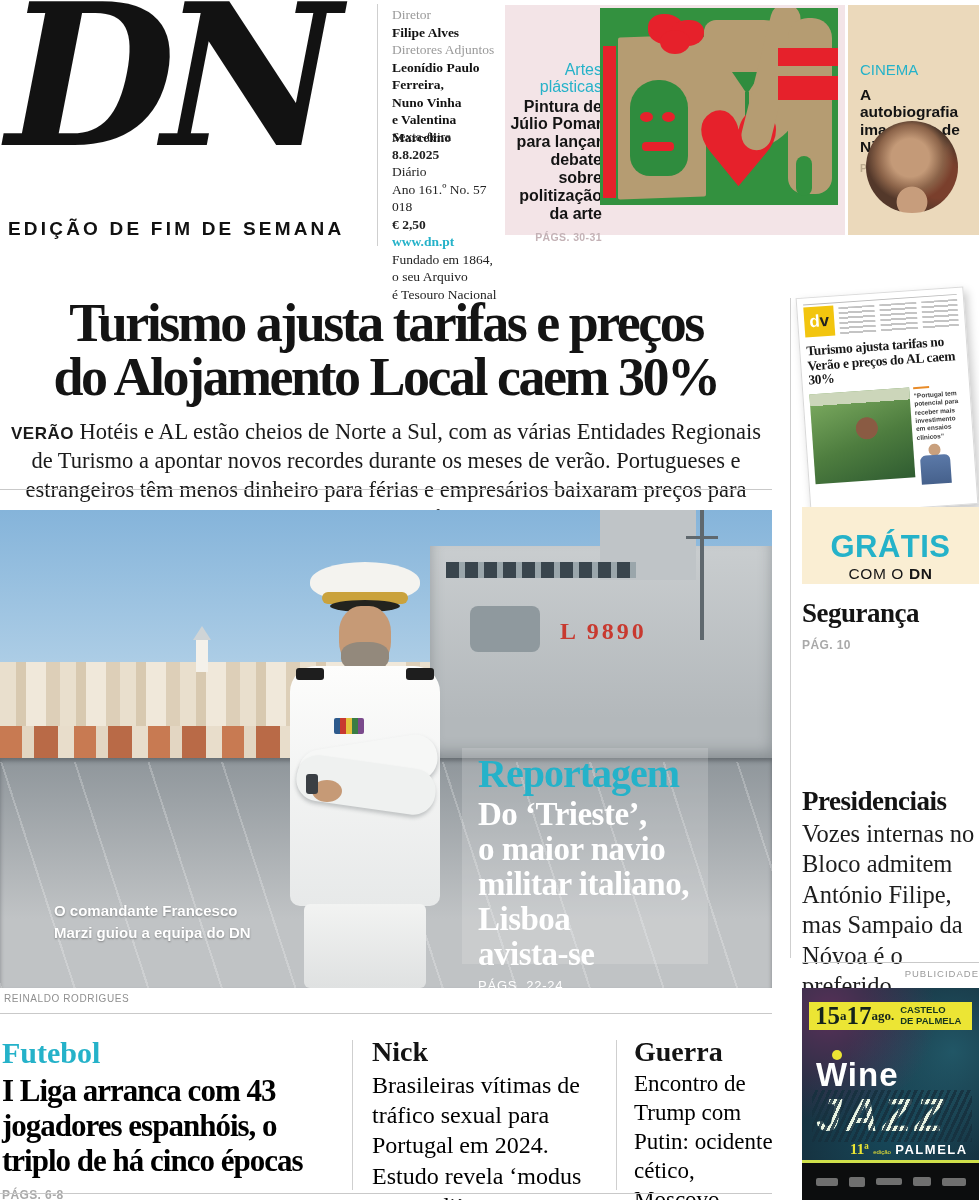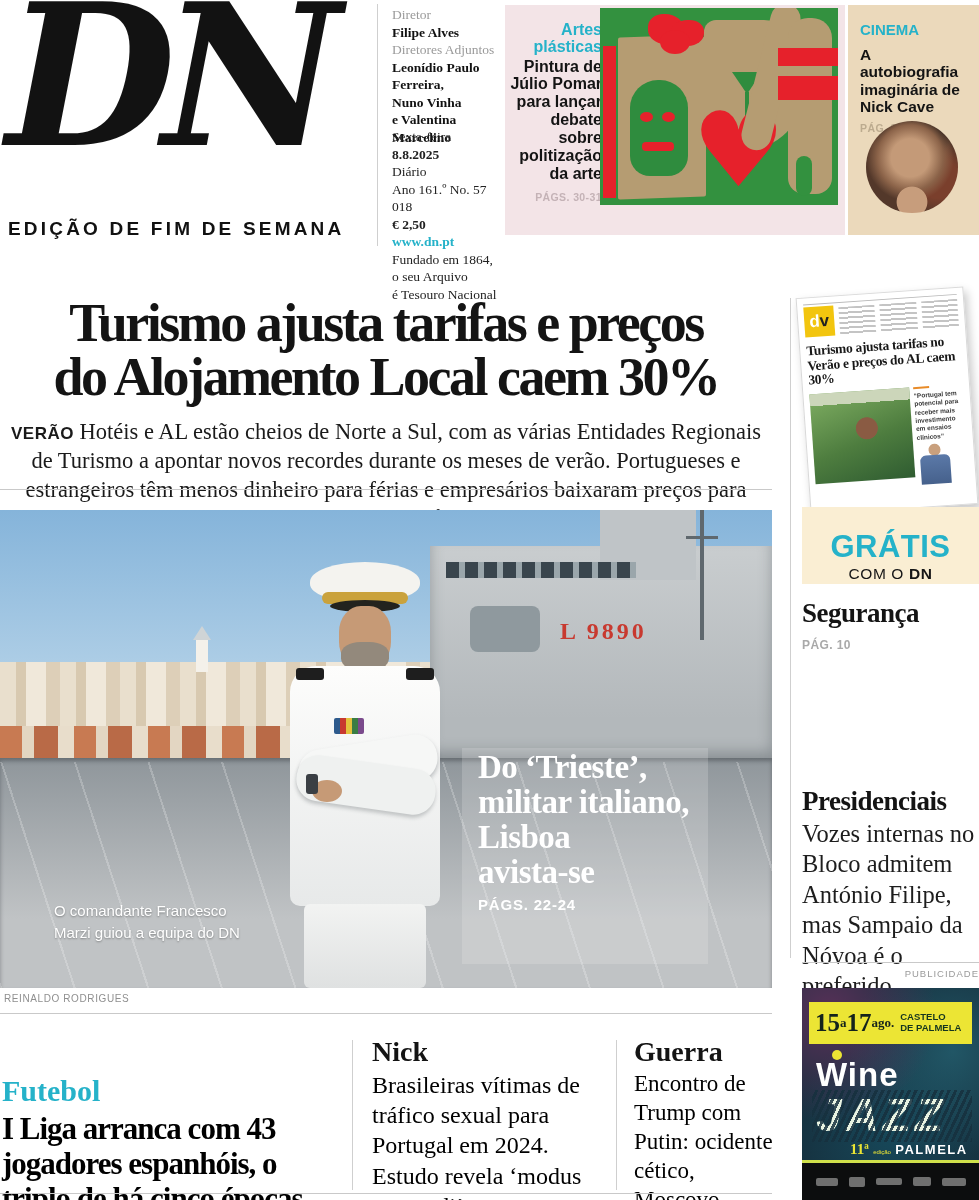--- a/index.html
+++ b/index.html
@@ -16,21 +16,21 @@
   .mast-rule { width:1px; background:#cfcfcf; }
   .staff { font-family:"Liberation Serif","DejaVu Serif",serif; font-size:13.5px; line-height:1.3; color:#111; }
   .staff .muted { color:#9a9a9a; }
   .staff b { font-weight:700; }
   .dateblock { font-family:"Liberation Serif","DejaVu Serif",serif; font-size:13.5px; line-height:1.3; color:#222; }
   .link { font-weight:bold; }
 
   
   .artes-box { background:#f3e4e7; }
   .cinema-box { background:#ebd9bb; }
-  .kicker-cyan { font-weight:700; }
+  .kicker-cyan { font-weight:400;margin-top:40px; }
   .promo-title { font-weight:800; color:#141414; }
   .pages { font-size:10.5px; font-weight:bold; color:#a9a9a9; letter-spacing:0.4px; }
 
   
   .painting { background:#33913f; overflow:hidden; }
   .p-shape { position:absolute; }
 
   
   .h1 { font-family:"Liberation Serif","DejaVu Serif",serif; font-weight:900; color:#141414;
         font-size:54px; line-height:1.0; letter-spacing:-2.5px; text-align:center; }
@@ -38,22 +38,22 @@
         color:#1a1a1a; text-align:center; }
   .standfirst .kick { font-family:"Liberation Sans","DejaVu Sans",sans-serif; font-weight:800; font-size:17px; letter-spacing:0.5px; }
   .source { font-size:12px; font-weight:bold; color:#b5b5b5; letter-spacing:1.5px; text-align:center; }
   .hr { background:#c9c9c9; height:1px; }
 
   
   .photo { overflow:hidden; background:linear-gradient(#85b4da, #c9dfee 55%, #d7e6ef 60%); }
   .overlay-kicker { font-family:"Liberation Serif","DejaVu Serif",serif; font-weight:900; font-size:40px; letter-spacing:-1px; }
   .overlay-line { font-family:"Liberation Serif","DejaVu Serif",serif; font-weight:900; font-size:33px;
         color:#fff; line-height:1.06; letter-spacing:-0.5px; display:block; }
-  .overlay-pages { font-size:15px; font-weight:bold; color:#fff; letter-spacing:0.8px; }
-  .photo-caption { font-size:15px; font-weight:normal; color:#fff; line-height:1.45; }
+  .overlay-pages { font-size:13px; font-weight:normal; color:#fff; letter-spacing:0.8px; }
+  .photo-caption { font-size:15px; font-weight:bold; color:#fff; line-height:1.45; }
   .credit { font-size:10px; color:#8f8f8f; letter-spacing:0.6px; }
 
   
   .v-rule { width:1px; background:#cfcfcf; }
   .gratis-box { background:#faeed3; text-align:center; }
   .gratis { font-size:31px; font-weight:800; letter-spacing:0.5px; }
   .como { font-size:15.5px; color:#161616; letter-spacing:0.6px; }
   .side-kicker { font-family:"Liberation Serif","DejaVu Serif",serif; font-weight:900; font-size:27px; color:#141414; letter-spacing:-0.5px; }
   .side-title { font-family:"Liberation Serif","DejaVu Serif",serif; font-size:24.5px; line-height:1.24; color:#1d1d1d; }
   .side-pages { font-size:12px; font-weight:bold; color:#a9a9a9; letter-spacing:0.4px; }
@@ -219,21 +219,23 @@
       <div class="abs" style="left:52px; top:162px; width:30px; height:16px; background:linear-gradient(90deg,#2d5a8c 0 6px,#c8392f 6px 12px,#e4c23c 12px 18px,#3a7d44 18px 24px,#7a4a8c 24px 30px); border-radius:2px;"></div>
       <div class="abs" style="left:16px; top:186px; width:140px; height:46px; background:#f6f7f6; border-radius:22px; transform:rotate(-9deg); box-shadow:0 3px 4px rgba(90,95,100,0.35);"></div>
       <div class="abs" style="left:14px; top:206px; width:140px; height:46px; background:#efF1f0; border-radius:22px; transform:rotate(8deg); box-shadow:0 3px 4px rgba(90,95,100,0.3);"></div>
       <div class="abs" style="left:30px; top:224px; width:30px; height:22px; background:#c69a76; border-radius:50%;"></div>
       <div class="abs" style="left:24px; top:218px; width:12px; height:20px; background:#3a3f44; border-radius:3px;"></div>
       <div class="abs" style="left:22px; top:348px; width:122px; height:84px; background:linear-gradient(#f2f3f2,#dfe1e1); border-radius:6px;"></div>
     </div>
 
     <div class="abs" style="left:462px; top:238px; width:246px; height:216px; background:rgba(235,235,235,0.22);"></div>
     <div class="abs" style="left:478px; top:240px; width:230px;">
+      <div class="overlay-kicker" style="color:#25b2c9;">Reportagem</div>
       <span class="overlay-line">Do ‘Trieste’,</span>
+      <span class="overlay-line">o maior navio</span>
       <span class="overlay-line">militar italiano,</span>
       <span class="overlay-line">Lisboa</span>
       <span class="overlay-line">avista-se</span>
       <div class="overlay-pages" style="margin-top:6px;">PÁGS. 22-24</div>
     </div>
 
     <div class="abs photo-caption" style="left:54px; top:390px; width:212px; text-shadow:0 1px 2px rgba(0,0,0,0.35);">O comandante Francesco Marzi guiou a equipa do DN</div>
   </div>
   <div class="abs credit" style="left:4px; top:993px;">REINALDO RODRIGUES</div>
 
@@ -279,21 +281,21 @@
   <div class="abs" style="left:802px; top:786px; width:182px;">
     <div class="side-kicker">Presidenciais</div>
     <div class="side-title" style="margin-top:2px;">Vozes internas no Bloco admitem António Filipe, mas Sampaio da Nóvoa é o preferido</div>
     <div class="side-pages" style="margin-top:9px;">PÁG. 14</div>
   </div>
 
   <div class="abs hr" style="left:802px; top:962px; width:177px;"></div>
   <div class="abs publabel" style="left:802px; top:968px; width:177px;">PUBLICIDADE</div>
 
   <div class="abs ad" style="left:802px; top:988px; width:177px; height:212px;">
-    <div class="ad-banner abs" style="left:7px; top:14px; width:163px; height:42px;">
+    <div class="ad-banner abs" style="left:7px; top:14px; width:163px; height:28px;">
       <span class="ad-dates" style="font-size:25px;">15</span>
         <span class="ad-dates" style="font-size:13px;">a</span>
         <span class="ad-dates" style="font-size:25px;">17</span>
         <span class="ad-dates" style="font-size:13px;">ago.</span>
       <div class="ad-venue">
         <div>CASTELO</div>
         <div>DE PALMELA</div>
       </div>
     </div>
     <div class="abs" style="left:30px; top:62px; width:10px; height:10px; border-radius:50%; background:#ece534;"></div>
@@ -310,21 +312,21 @@
       <div class="spon" style="width:16px; height:10px;"></div>
       <div class="spon" style="width:26px; height:7px;"></div>
       <div class="spon" style="width:18px; height:9px;"></div>
       <div class="spon" style="width:24px; height:8px;"></div>
     </div>
   </div>
 
   <div class="abs hr" style="left:0; top:1013px; width:772px;"></div>
 
   <div class="abs" style="left:2px; top:1036px; width:340px;">
-    <div class="bot-kicker" style="color:#25b2c9; font-size:30px;margin-top:38px;">Futebol</div>
+    <div class="bot-kicker" style="color:#25b2c9; font-size:30px;">Futebol</div>
     <div class="bot-title fut-title" style="margin-top:3px;">I Liga arranca com 43 jogadores espanhóis, o triplo de há cinco épocas</div>
     <div class="side-pages" style="margin-top:10px;">PÁGS. 6-8</div>
   </div>
 
   <div class="abs v-rule" style="left:352px; top:1040px; height:150px;"></div>
 
   <div class="abs" style="left:372px; top:1036px; width:222px;">
     <div class="bot-kicker">Nick</div>
     <div class="bot-title mid-title" style="margin-top:2px;">Brasileiras vítimas de tráfico sexual para Portugal em 2024. Estudo revela ‘modus operandi’</div>
 

